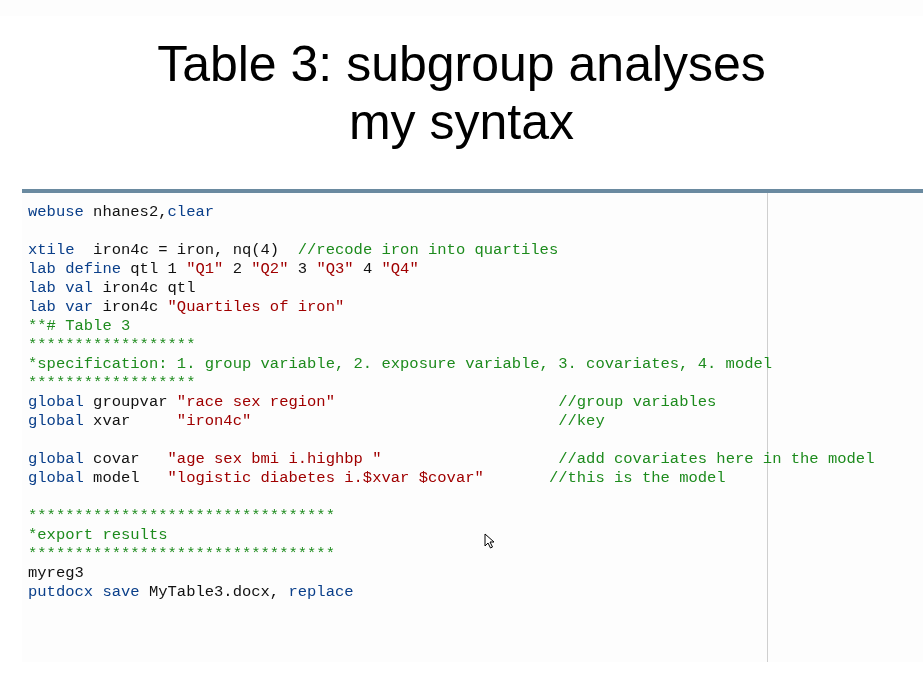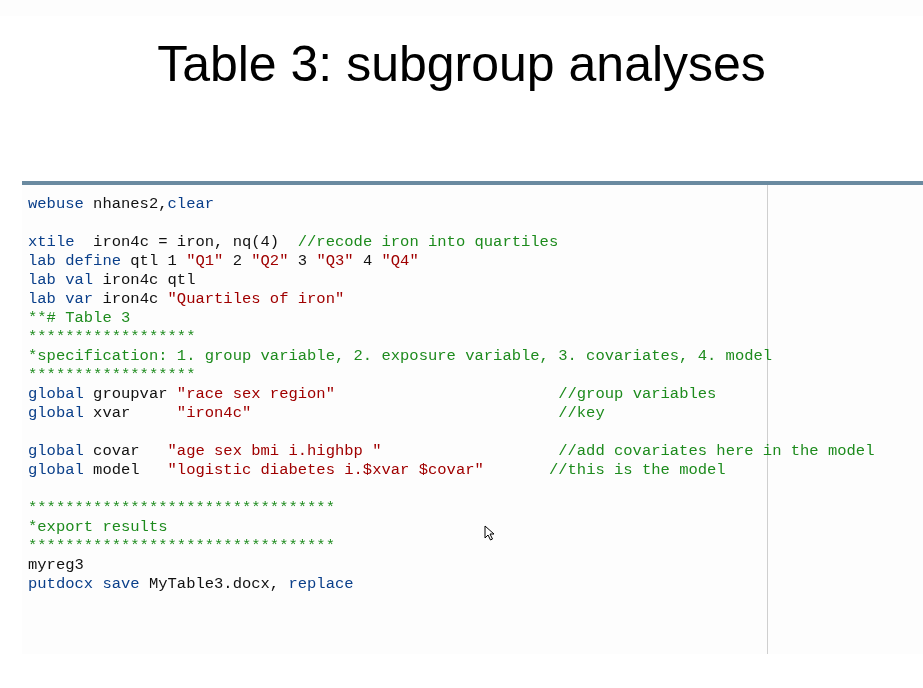--- a/index.html
+++ b/index.html
@@ -24,21 +24,21 @@
     color: #000;
     padding-top: 20px;
     line-height: 1.15;
     letter-spacing: 0px;
     margin-top: 16px;
   }
   .code-frame {
     position: absolute;
     left: 22px;
     right: 0;
-    top: 165px;
+    top: 173px;
     border-top: 4px solid #6a8aa0;
     background: #fdfdfd;
   }
   .code-inner {
     position: relative;
     padding: 10px 6px 60px 6px;
     font-family: Consolas, "Courier New", monospace;
     font-size: 15.5px;
     line-height: 19px;
     white-space: pre;
@@ -65,20 +65,21 @@
     pointer-events: none;
   }
 </style>
 </head>
 <body>
 
 <div class="slide">
 
   <div class="title">
     <span>Table 3: subgroup analyses</span><br>
+    <span>my syntax</span>
   </div>
 
   <div class="code-frame">
     <div class="ruler"></div>
     <div class="code-inner"><span class="cmd">webuse</span><span class="arg"> nhanes2,</span><span class="cmd">clear</span>
 
 <span class="cmd">xtile</span><span class="arg">  iron4c = iron, nq(4)  </span><span class="com">//recode iron into quartiles</span>
 <span class="cmd">lab define</span><span class="arg"> qtl 1 </span><span class="str">"Q1"</span><span class="arg"> 2 </span><span class="str">"Q2"</span><span class="arg"> 3 </span><span class="str">"Q3"</span><span class="arg"> 4 </span><span class="str">"Q4"</span>
 <span class="cmd">lab val</span><span class="arg"> iron4c qtl</span>
 <span class="cmd">lab var</span><span class="arg"> iron4c </span><span class="str">"Quartiles of iron"</span>

